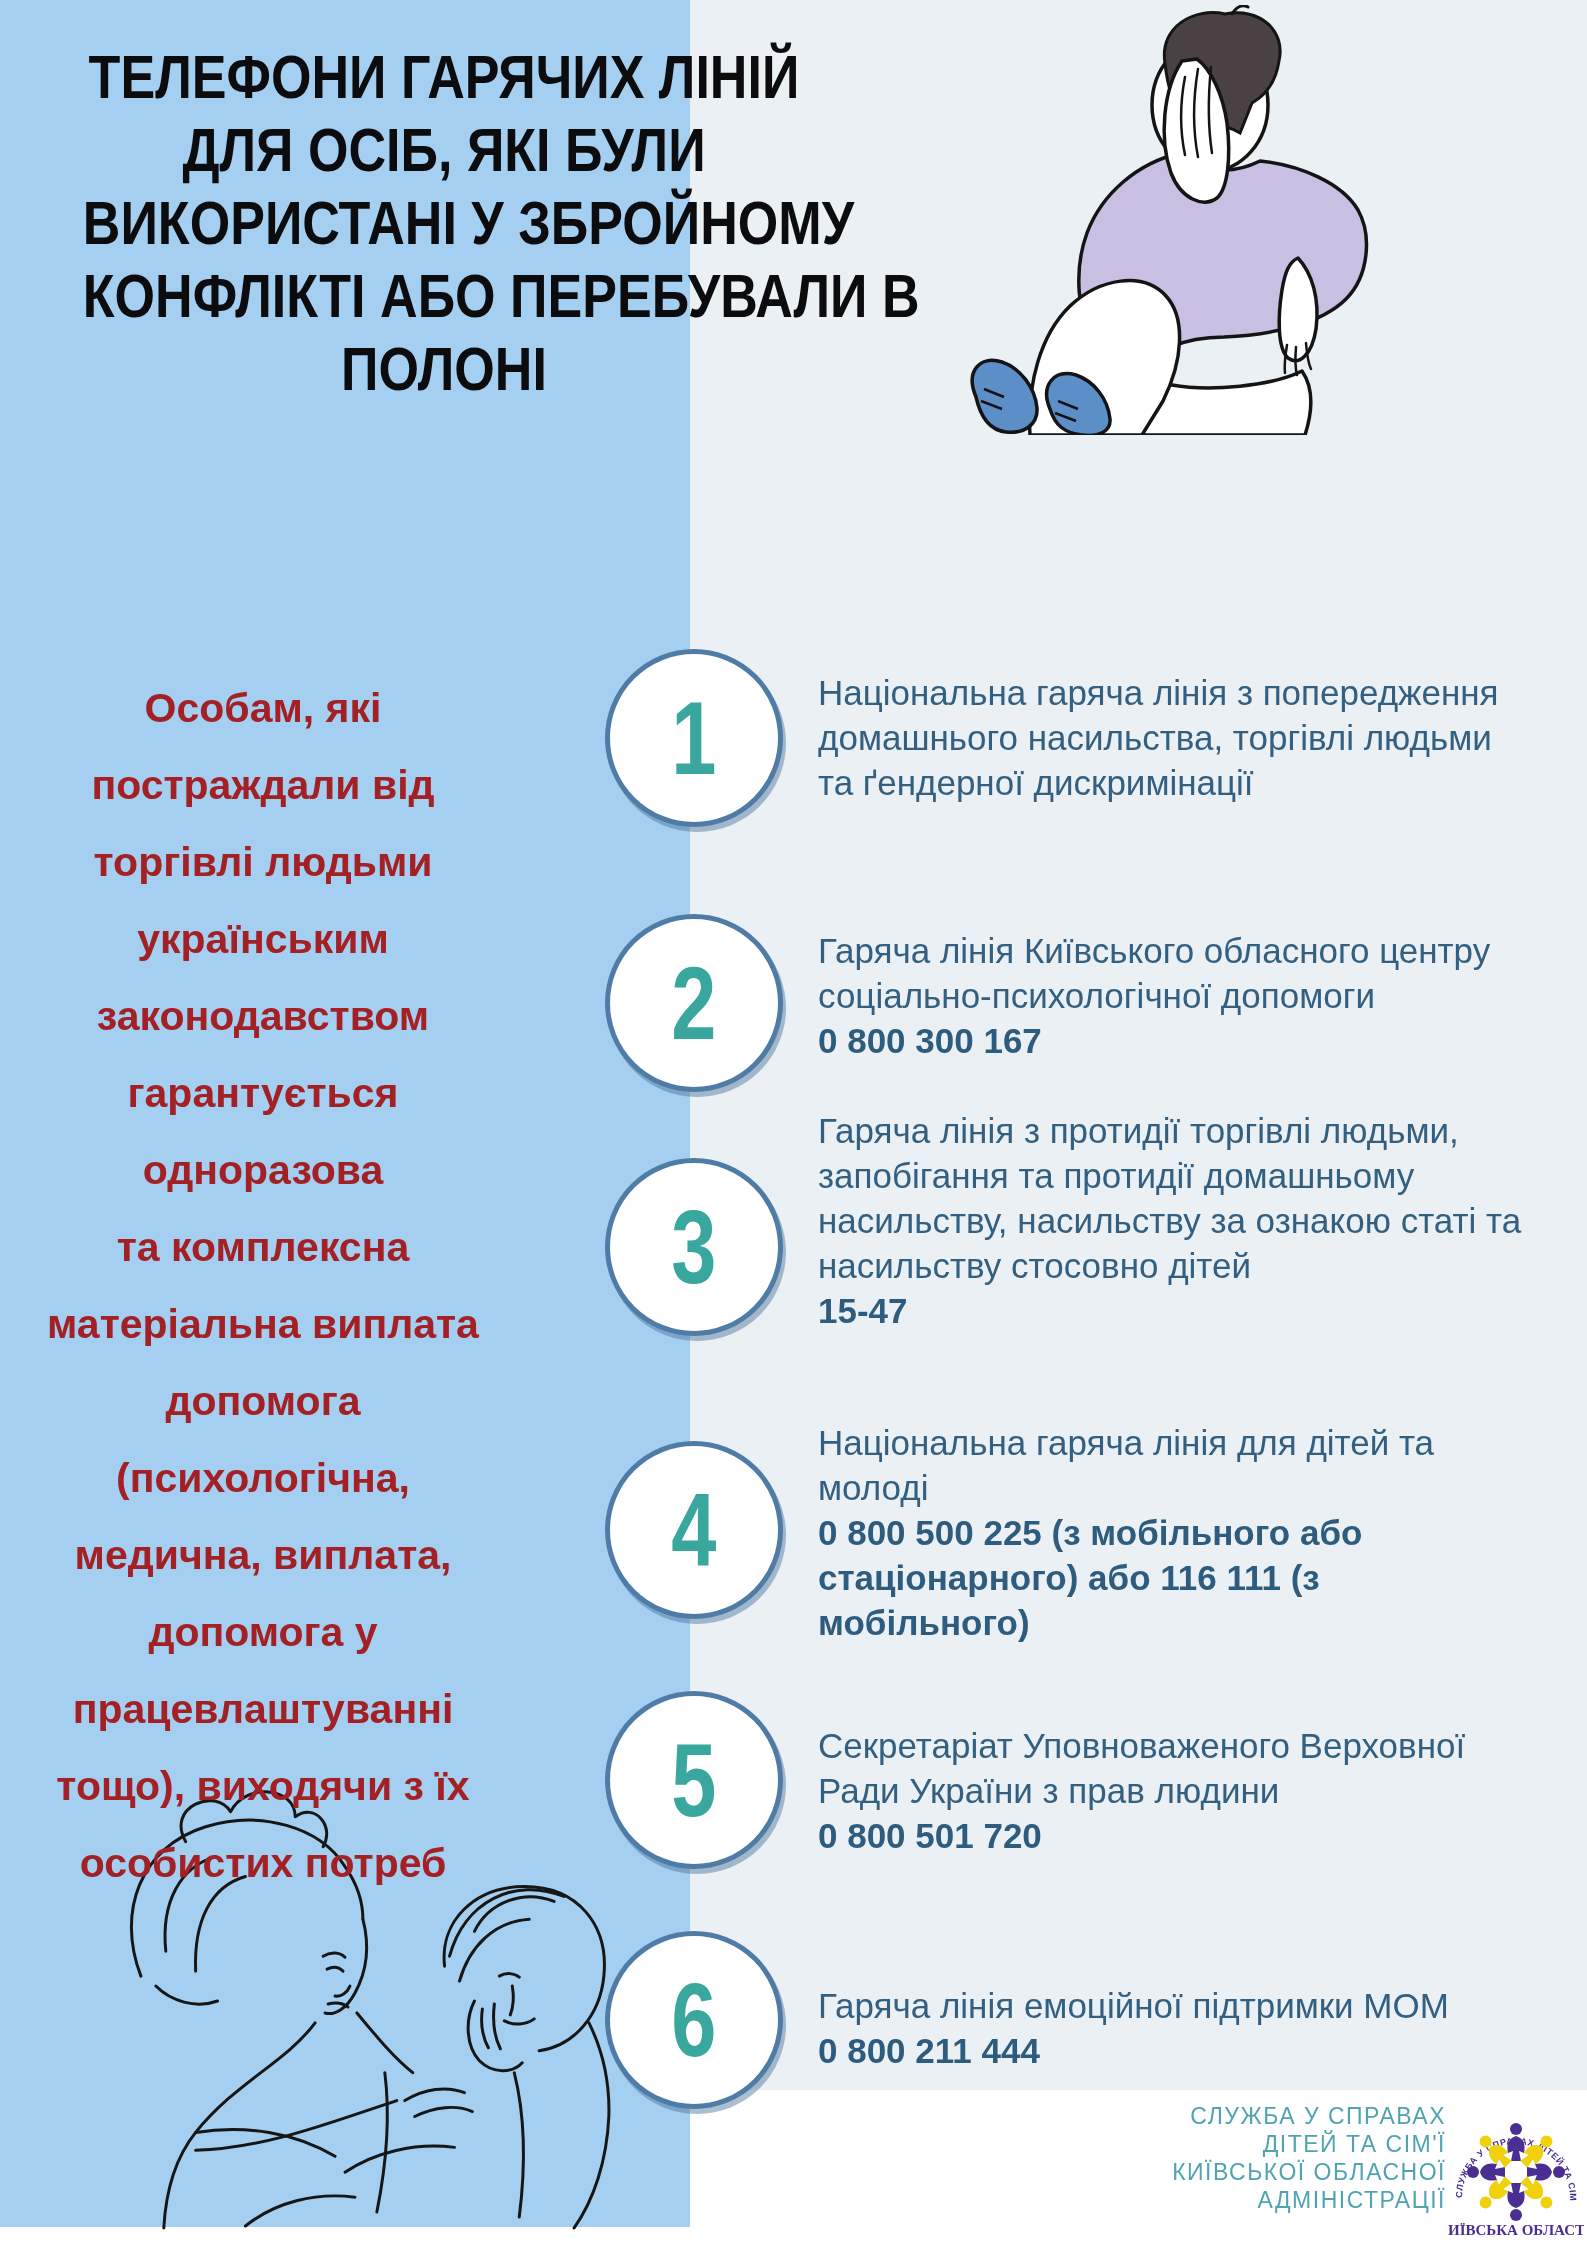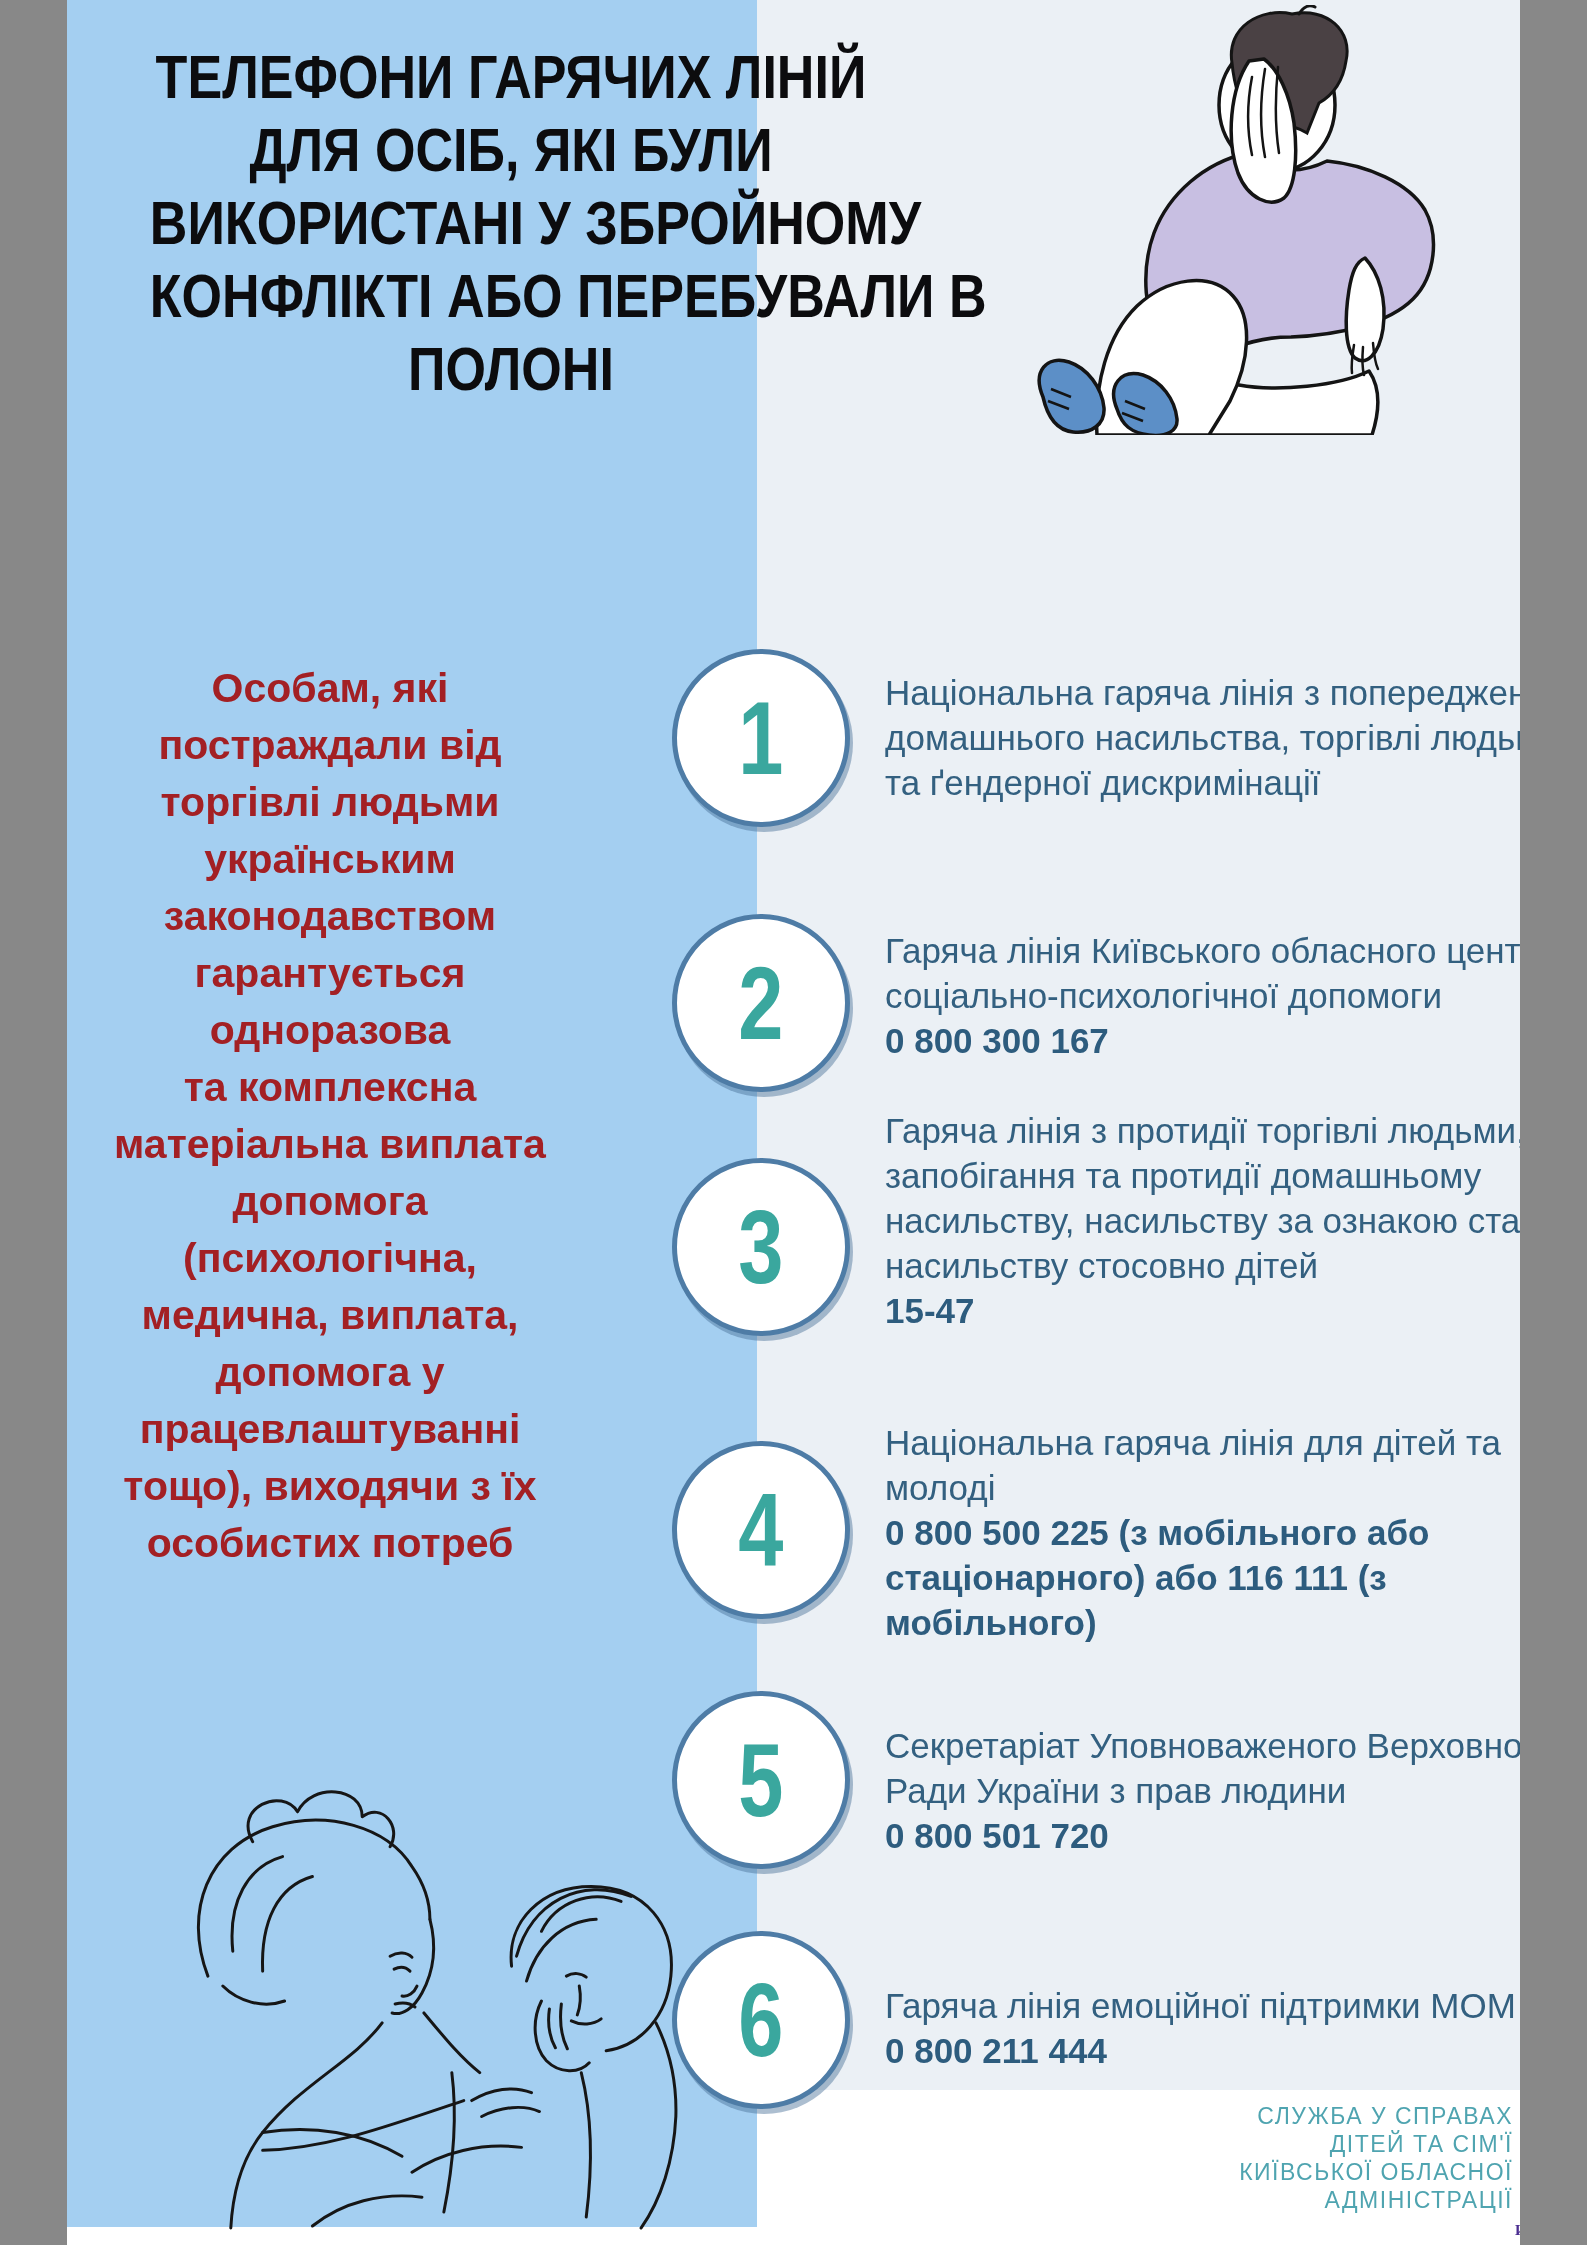--- a/index.html
+++ b/index.html
@@ -1,33 +1,33 @@
 <!DOCTYPE html>
 <html><head>
 <meta charset="utf-8">
 <style>
   html,body{margin:0;padding:0;background:#888;}
   .poster{
-    position:relative;width:1453px;height:2245px;background:#ffffff;
+    position:relative;width:1587px;height:2245px;background:#ffffff;
     overflow:hidden;font-family:"Liberation Sans",sans-serif;margin:0 auto;
   }
   .bg-left{position:absolute;left:0;top:0;width:690px;height:2227px;background:#A4CFF1;}
   .bg-right{position:absolute;left:690px;top:0;width:897px;height:2090px;background:#EBF0F5;}
 
   .title{
     position:absolute;left:14px;top:40px;width:860px;text-align:center;
     color:#0C0C0E;font-weight:bold;font-size:62px;line-height:73px;z-index:4;
   }
   .title div{transform:scaleX(0.84);transform-origin:50% 50%;white-space:nowrap;}
 
   .intro{
     position:absolute;left:28px;top:660px;width:470px;text-align:center;
     color:#A32024;font-weight:bold;font-size:41px;line-height:57px;z-index:3;
   }
-  .intro div{white-space:nowrap;}
+  .intro div{white-space:nowrap;margin-top:20px;}
 
   .item{position:absolute;left:818px;width:715px;color:#336080;font-size:35px;line-height:45px;z-index:3;}
   .item .phone{font-weight:bold;color:#2D5C7E;}
   #item1{top:670px}#item2{top:928px}#item3{top:1108px}
   #item4{top:1420px}#item5{top:1723px}#item6{top:1983px}
 
   .circle{
     position:absolute;left:605px;width:178px;height:178px;border-radius:50%;
     background:#ffffff;border:5px solid #4E7CA6;box-sizing:border-box;
     box-shadow:3px 5px 0 rgba(70,110,150,0.45);

